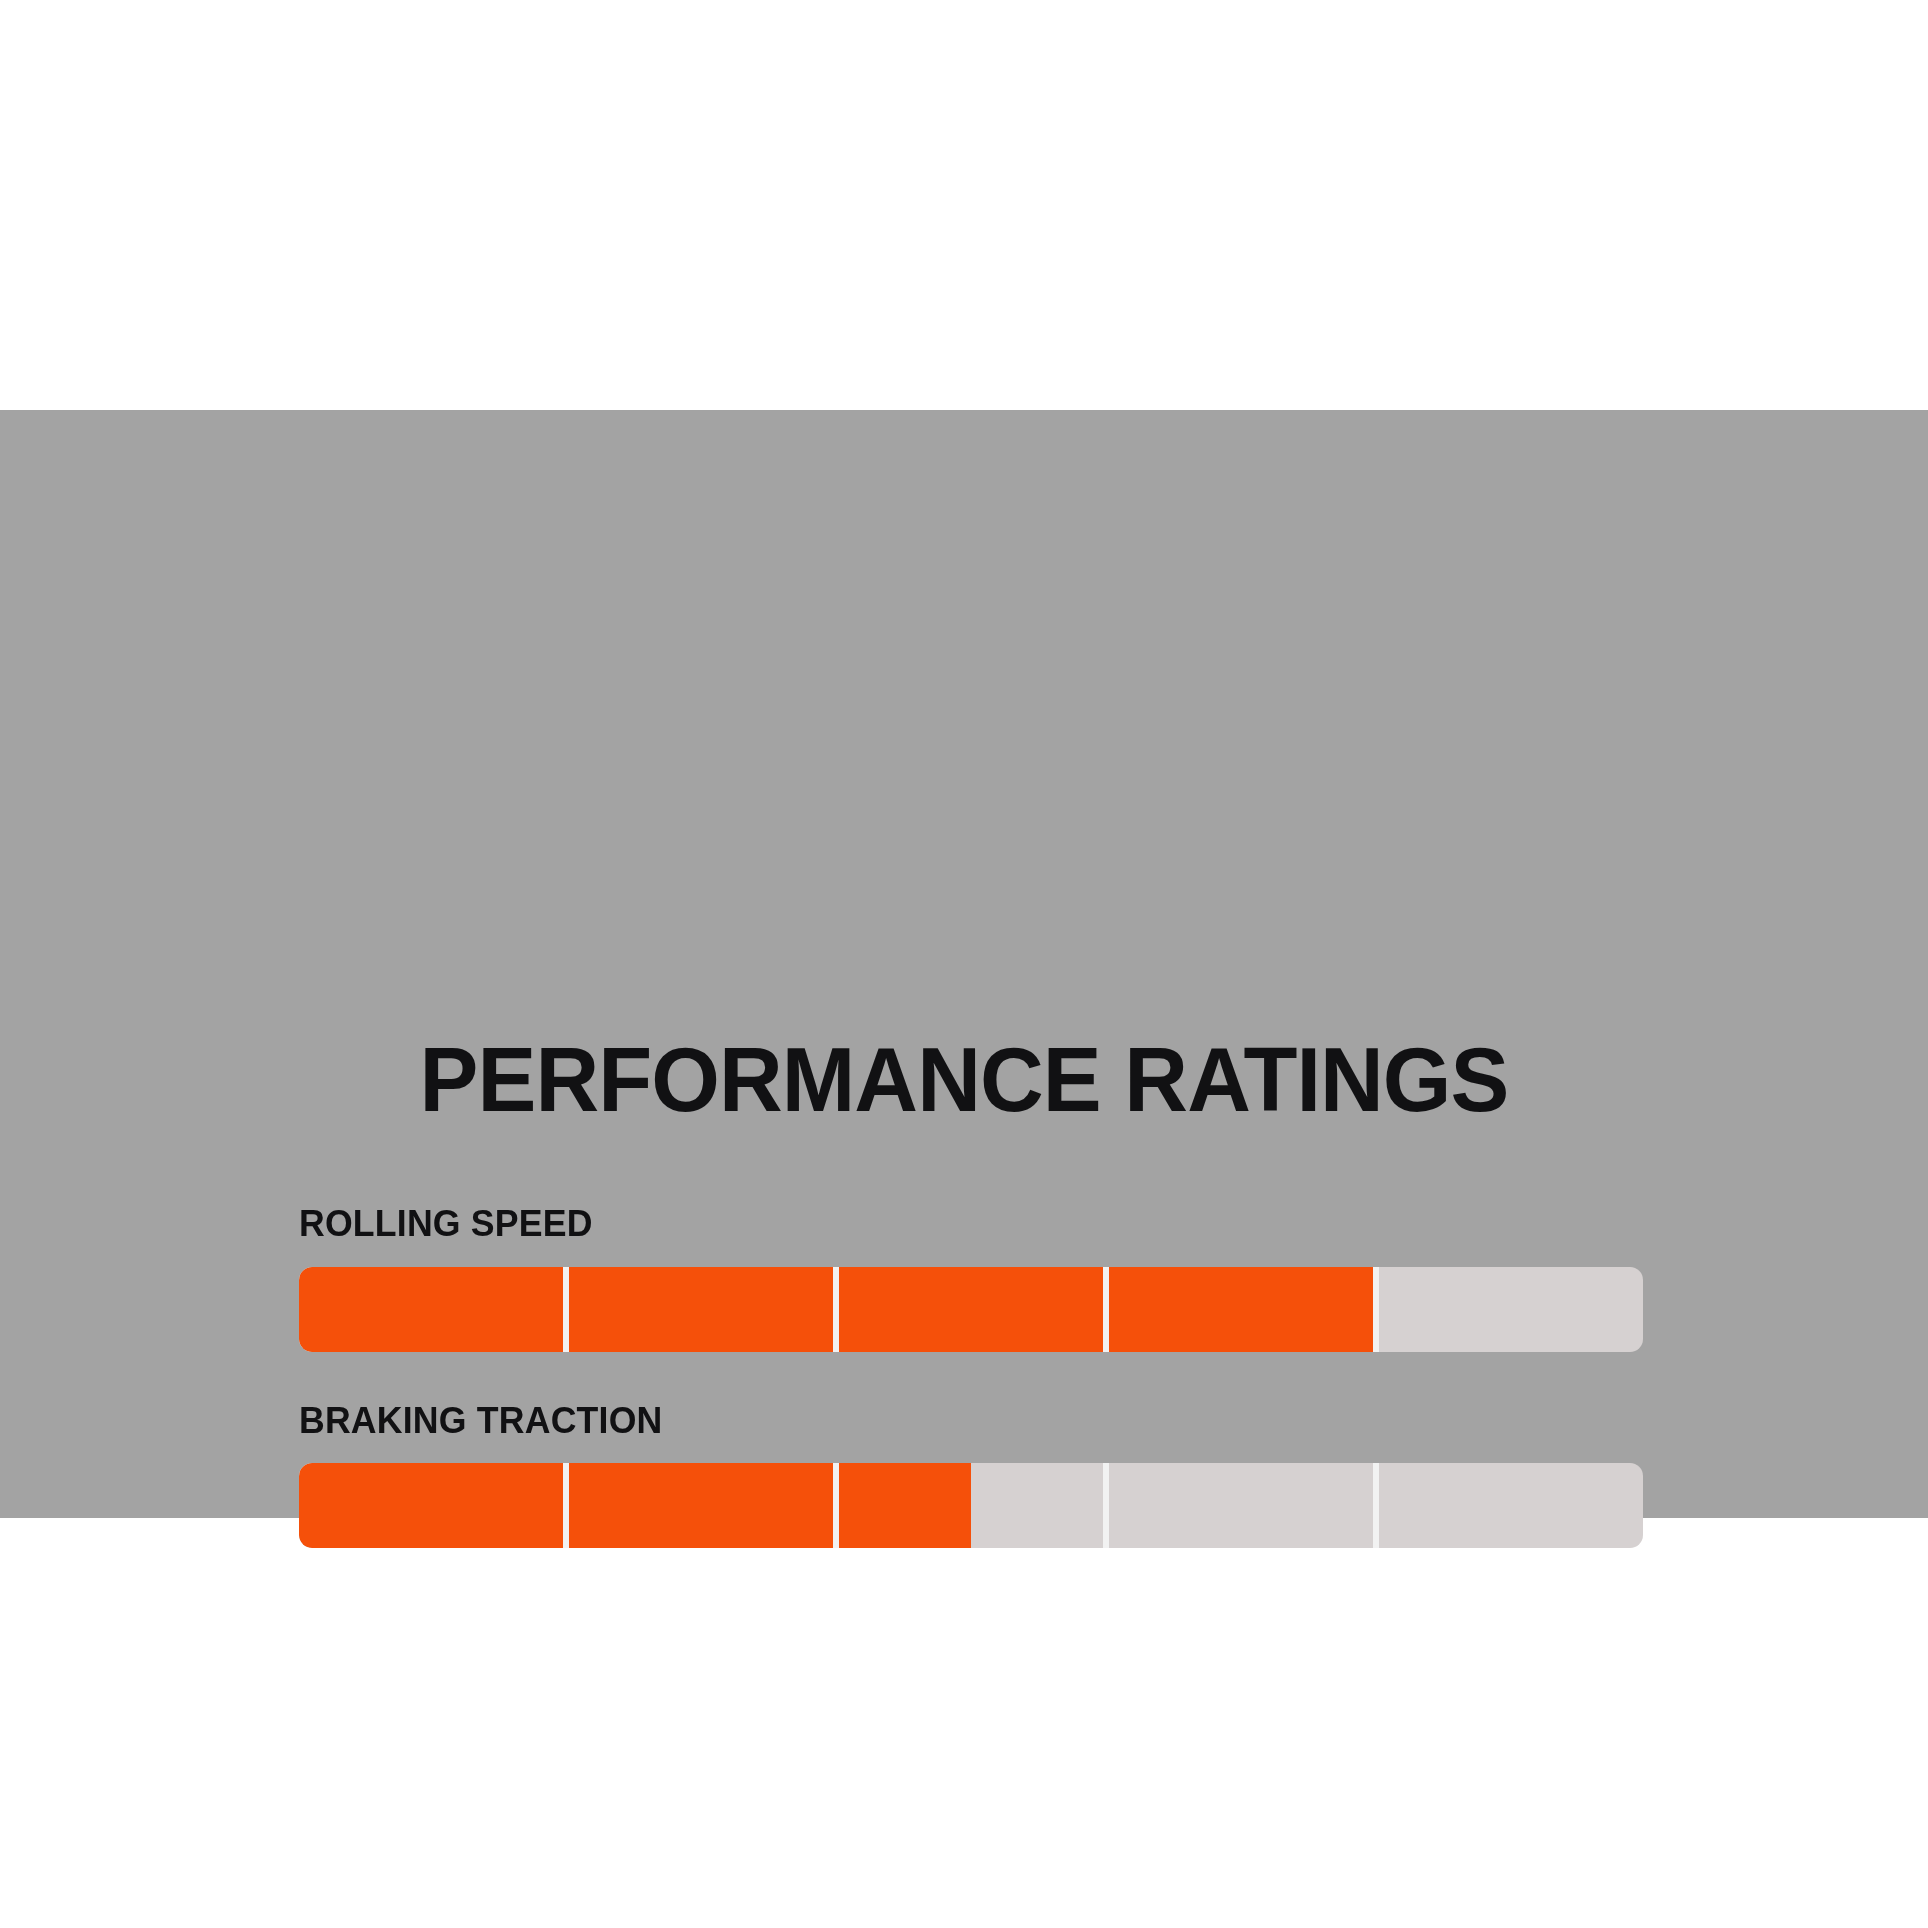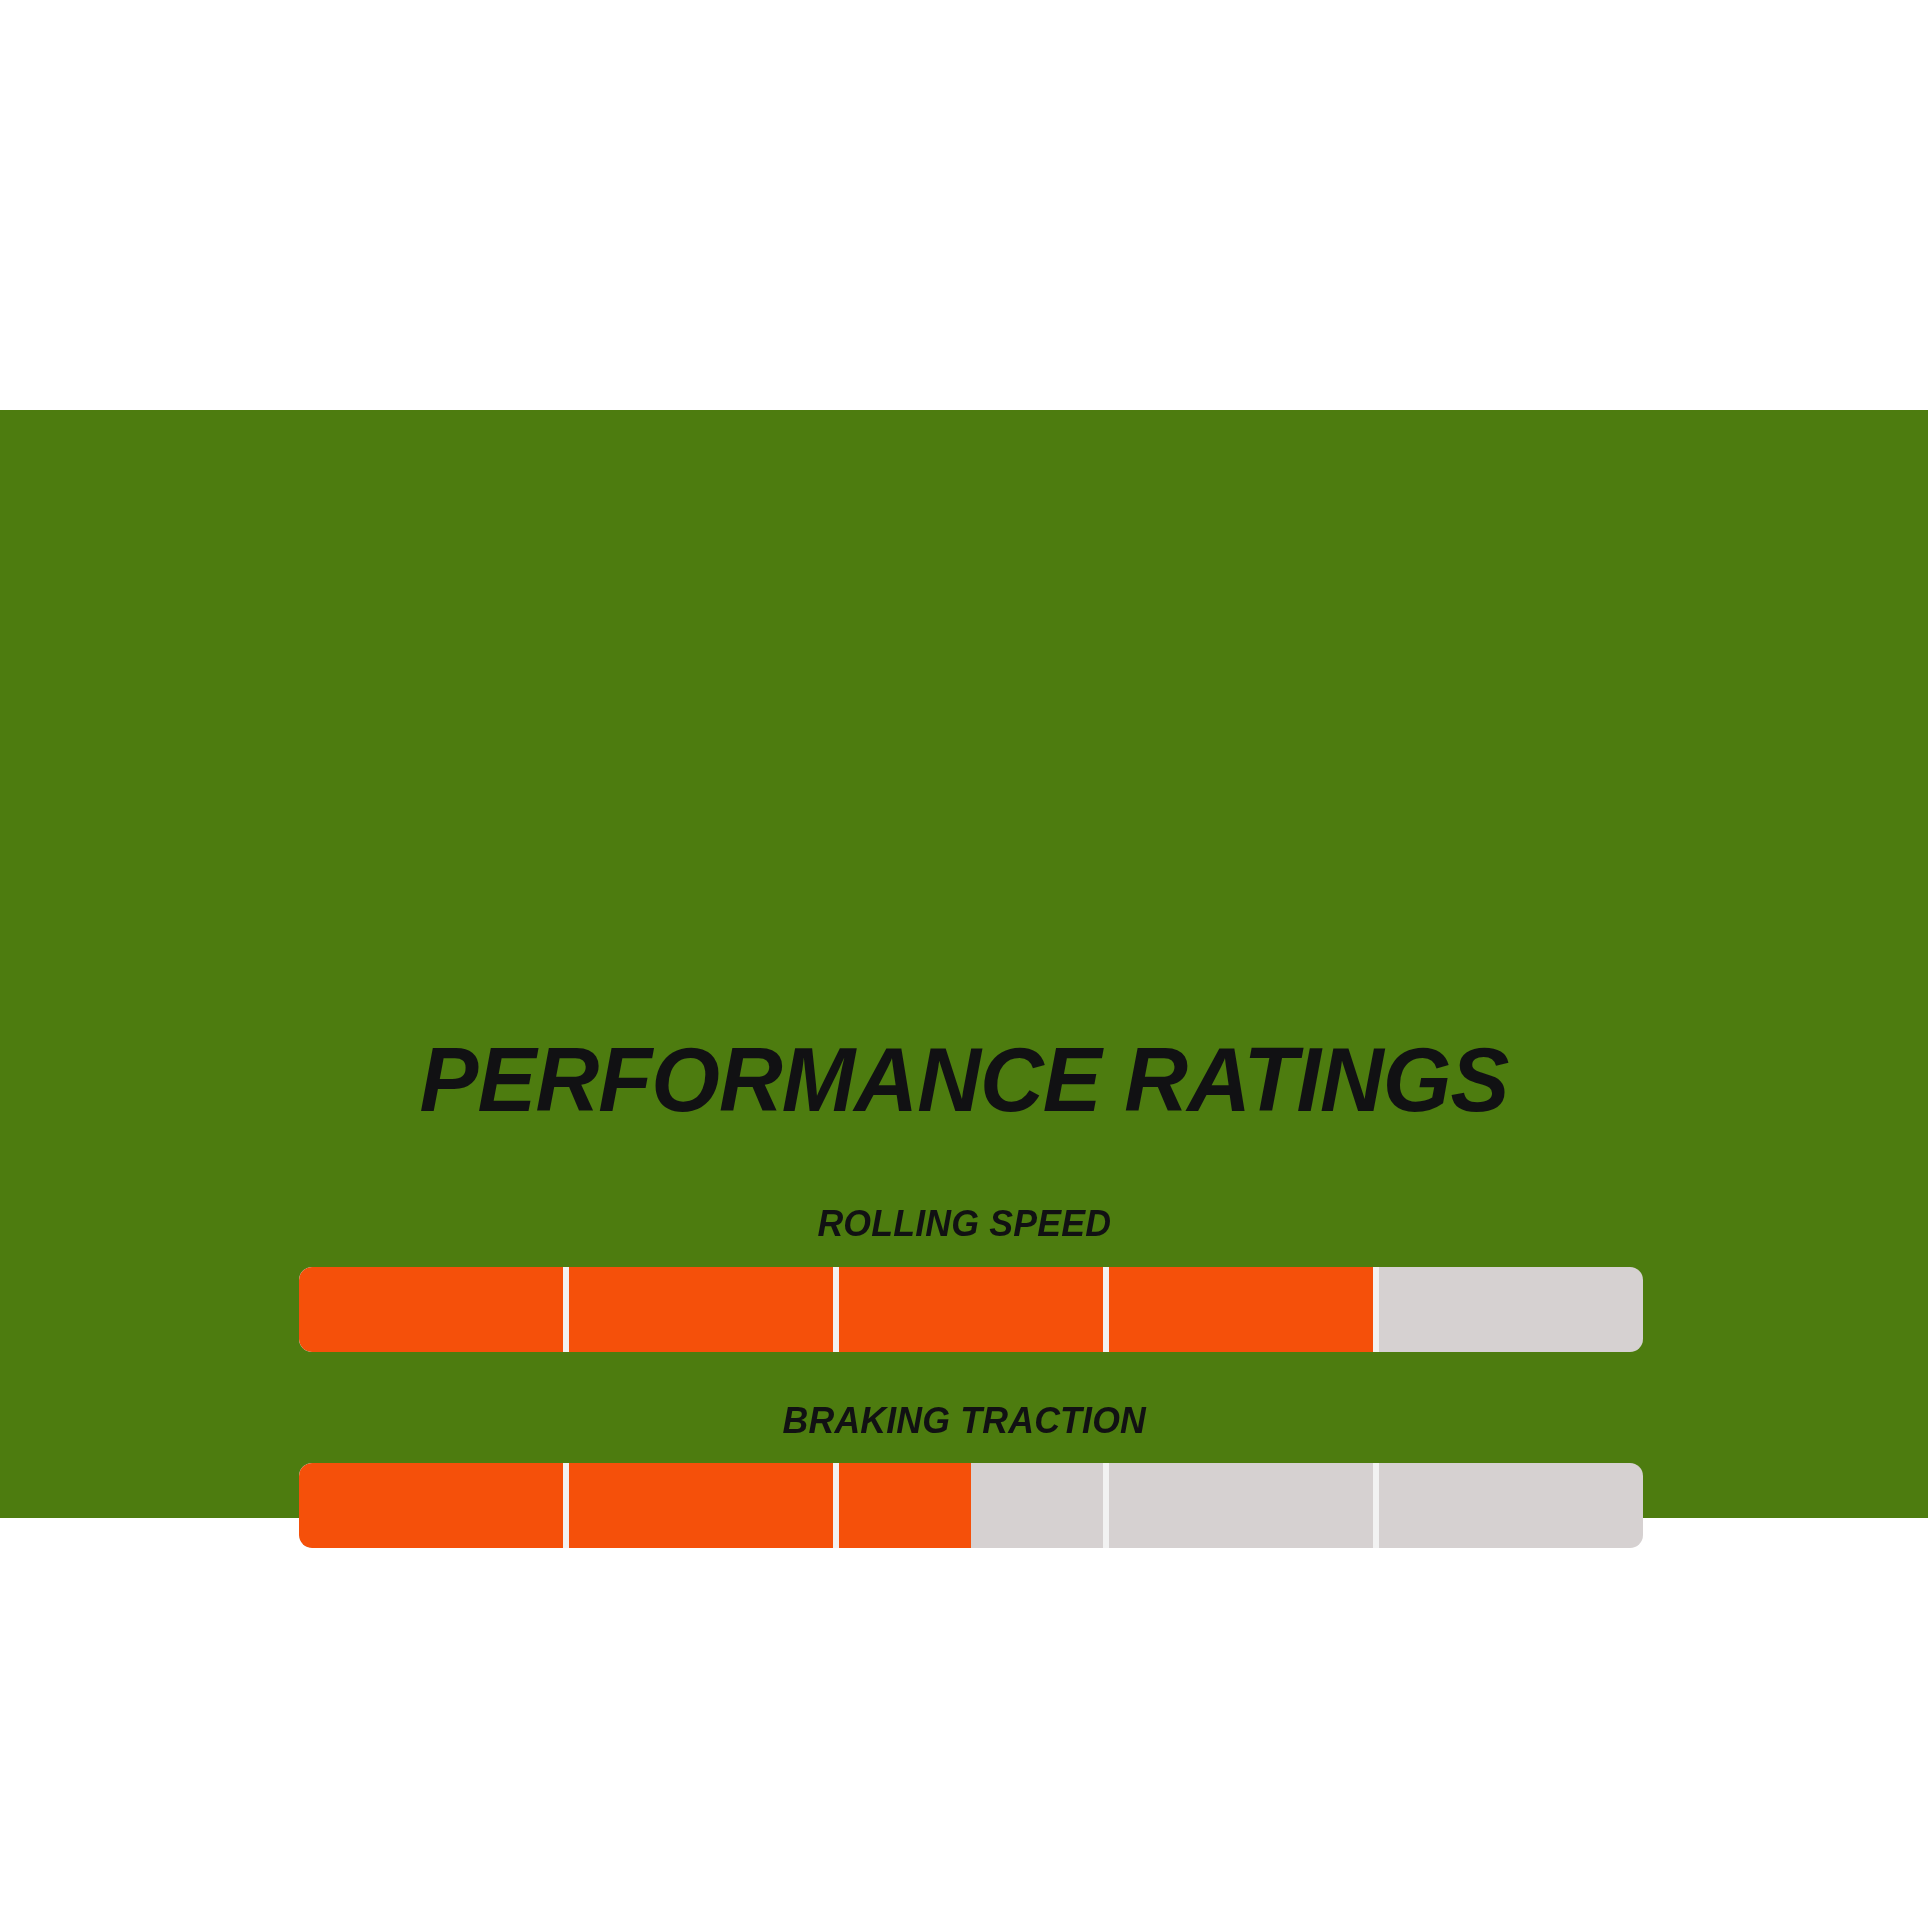--- a/index.html
+++ b/index.html
@@ -41,21 +41,20 @@
     transform: scaleX(0.98);
     transform-origin: center top;
     white-space: nowrap;
   }
 
   #ratings {
     position: absolute;
     left: 299px;
     top: 796px;
     width: 1344px;
-    text-align: center;
   }
 
   .rating-row { margin-bottom: 51px; }
   .rating-row:last-child { margin-bottom: 12px; }
 
   .rating-label {
     font-family: "Liberation Sans", sans-serif;
     font-weight: 700;
     font-size: 36px;
     line-height: 1;
@@ -98,21 +97,21 @@
   }
   .seg + .seg {
     border-left: 6.6px solid #f2f2f2;
   }
 </style>
 </head>
 <body>
 
 <div id="stage" style="background: rgb(255, 255, 255);">
 
-  <div id="card" style="background: #4d7c0f; font-style: italic;">
+  <div id="card" style="background: #a3a3a3;">
 
     <h1 id="title" style="color: rgb(17, 17, 19);">PERFORMANCE RATINGS</h1>
 
     <div id="ratings">
 
       <div class="rating-row">
         <div class="rating-label" style="color: rgb(17, 17, 19);">ROLLING SPEED</div>
         <div class="rating-track" style="background: rgb(214, 209, 209);">
           <div class="rating-fill" style="width: 80%; background: rgb(245, 80, 10);"></div>
           <div class="seg"></div>

